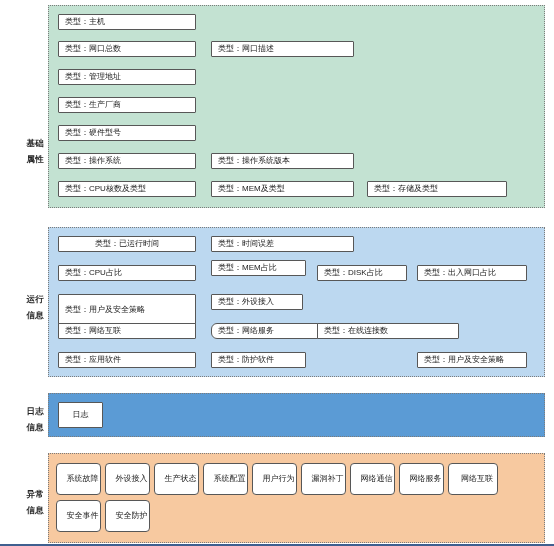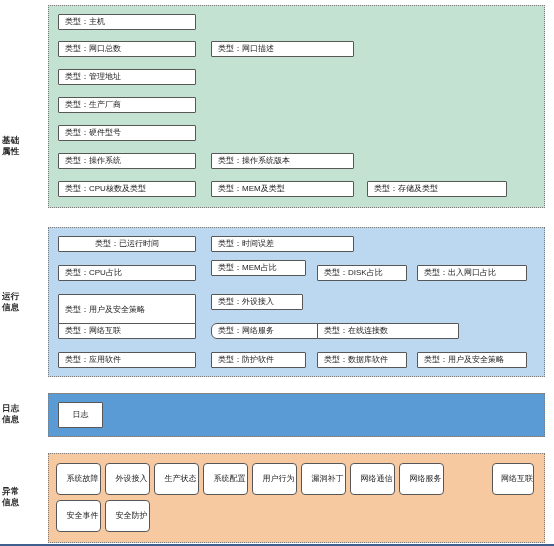--- a/index.html
+++ b/index.html
@@ -22,23 +22,23 @@
     left: 0;
     top: 0;
     width: 554px;
     height: 546px;
   }
 
   
   .row-label {
     position: absolute;
     width: 42px;
-    text-align: left;
+    text-align: right;
     font-size: 8.5px;
-    line-height: 11px;
+    line-height: 16px;
     color: #262626;
     font-weight: 600;
     letter-spacing: 0.2px;
     white-space: pre-line;
   }
 
   
   .band {
     position: absolute;
     border: 1px dotted #7b7b7b;
@@ -119,28 +119,27 @@
     <div class="chip" style="left: 211px; top: 260px; width: 95px; height: 16px;">类型：MEM占比</div>
     <div class="chip" style="left: 317px; top: 265px; width: 90px; height: 16px;">类型：DISK占比</div>
     <div class="chip" style="left: 417px; top: 265px; width: 110px; height: 16px;">类型：出入网口占比</div>
     <div class="chip" style="left: 58px; top: 294px; width: 138px; height: 32px;">类型：用户及安全策略</div>
     <div class="chip" style="left: 211px; top: 294px; width: 92px; height: 16px;">类型：外设接入</div>
     <div class="chip" style="left: 58px; top: 323px; width: 138px; height: 16px;">类型：网络互联</div>
     <div class="chip" style="left: 211px; top: 323px; width: 113px; height: 16px; border-radius: 6px;">类型：网络服务</div>
     <div class="chip" style="left: 317px; top: 323px; width: 142px; height: 16px;">类型：在线连接数</div>
     <div class="chip" style="left: 58px; top: 352px; width: 138px; height: 16px;">类型：应用软件</div>
     <div class="chip" style="left: 211px; top: 352px; width: 95px; height: 16px;">类型：防护软件</div>
-    <div class="chip" style="left: 317px; top: 352px; width: 90px; height: 16px;">类型：数据库软件</div>
     <div class="chip" style="left: 417px; top: 352px; width: 110px; height: 16px;">类型：用户及安全策略</div>
     <div class="chip log-chip" style="left: 58px; top: 402px; width: 45px; height: 26px;">日志</div>
     <div class="chip centered" style="left: 56px; top: 463px; width: 45px; height: 32px;">系统故障</div>
     <div class="chip centered" style="left: 105px; top: 463px; width: 45px; height: 32px;">外设接入</div>
     <div class="chip centered" style="left: 154px; top: 463px; width: 45px; height: 32px;">生产状态</div>
     <div class="chip centered" style="left: 203px; top: 463px; width: 45px; height: 32px;">系统配置</div>
     <div class="chip centered" style="left: 252px; top: 463px; width: 45px; height: 32px;">用户行为</div>
     <div class="chip centered" style="left: 301px; top: 463px; width: 45px; height: 32px;">漏洞补丁</div>
     <div class="chip centered" style="left: 350px; top: 463px; width: 45px; height: 32px;">网络通信</div>
     <div class="chip centered" style="left: 399px; top: 463px; width: 45px; height: 32px;">网络服务</div>
-    <div class="chip centered" style="left: 448px; top: 463px; width: 42px; height: 32px; margin-left: 44px;">网络互联</div>
+    <div class="chip centered" style="left: 448px; top: 463px; width: 50px; height: 32px;">网络互联</div>
     <div class="chip centered" style="left: 56px; top: 500px; width: 45px; height: 32px;">安全事件</div>
     <div class="chip centered" style="left: 105px; top: 500px; width: 45px; height: 32px;">安全防护</div>
   </div>
 <div class="bottom-rule"></div>
 
 </body></html>

